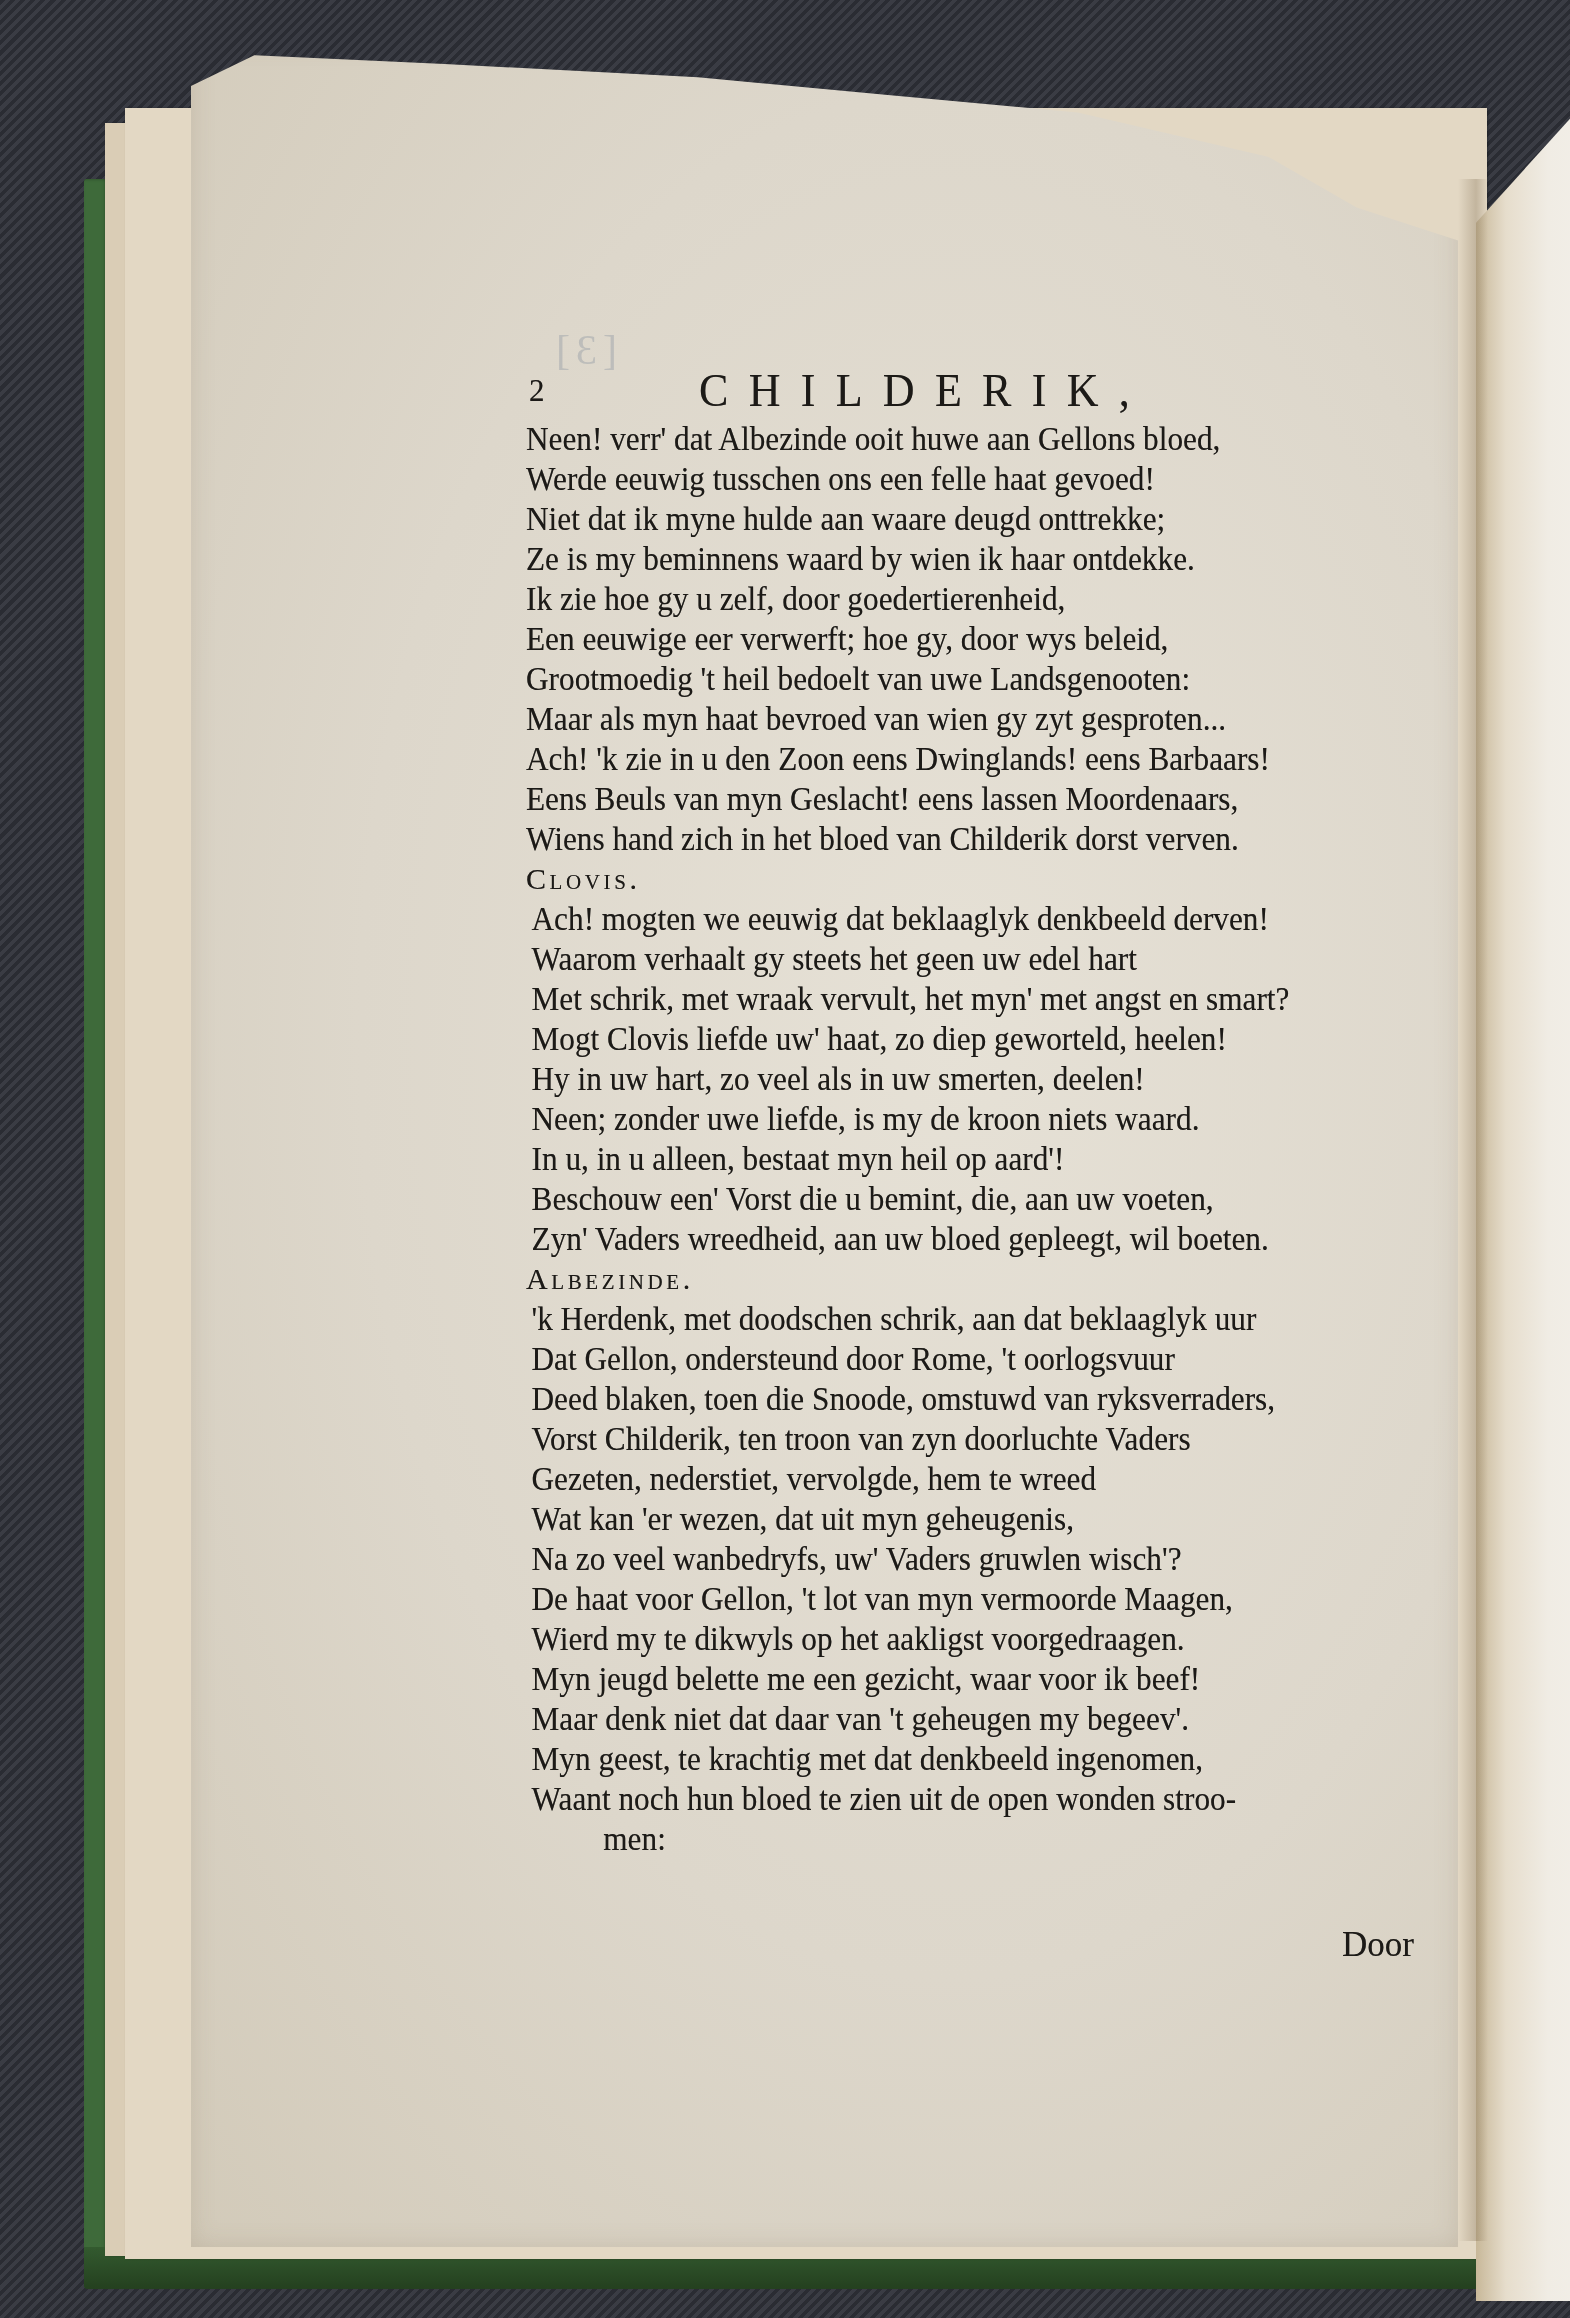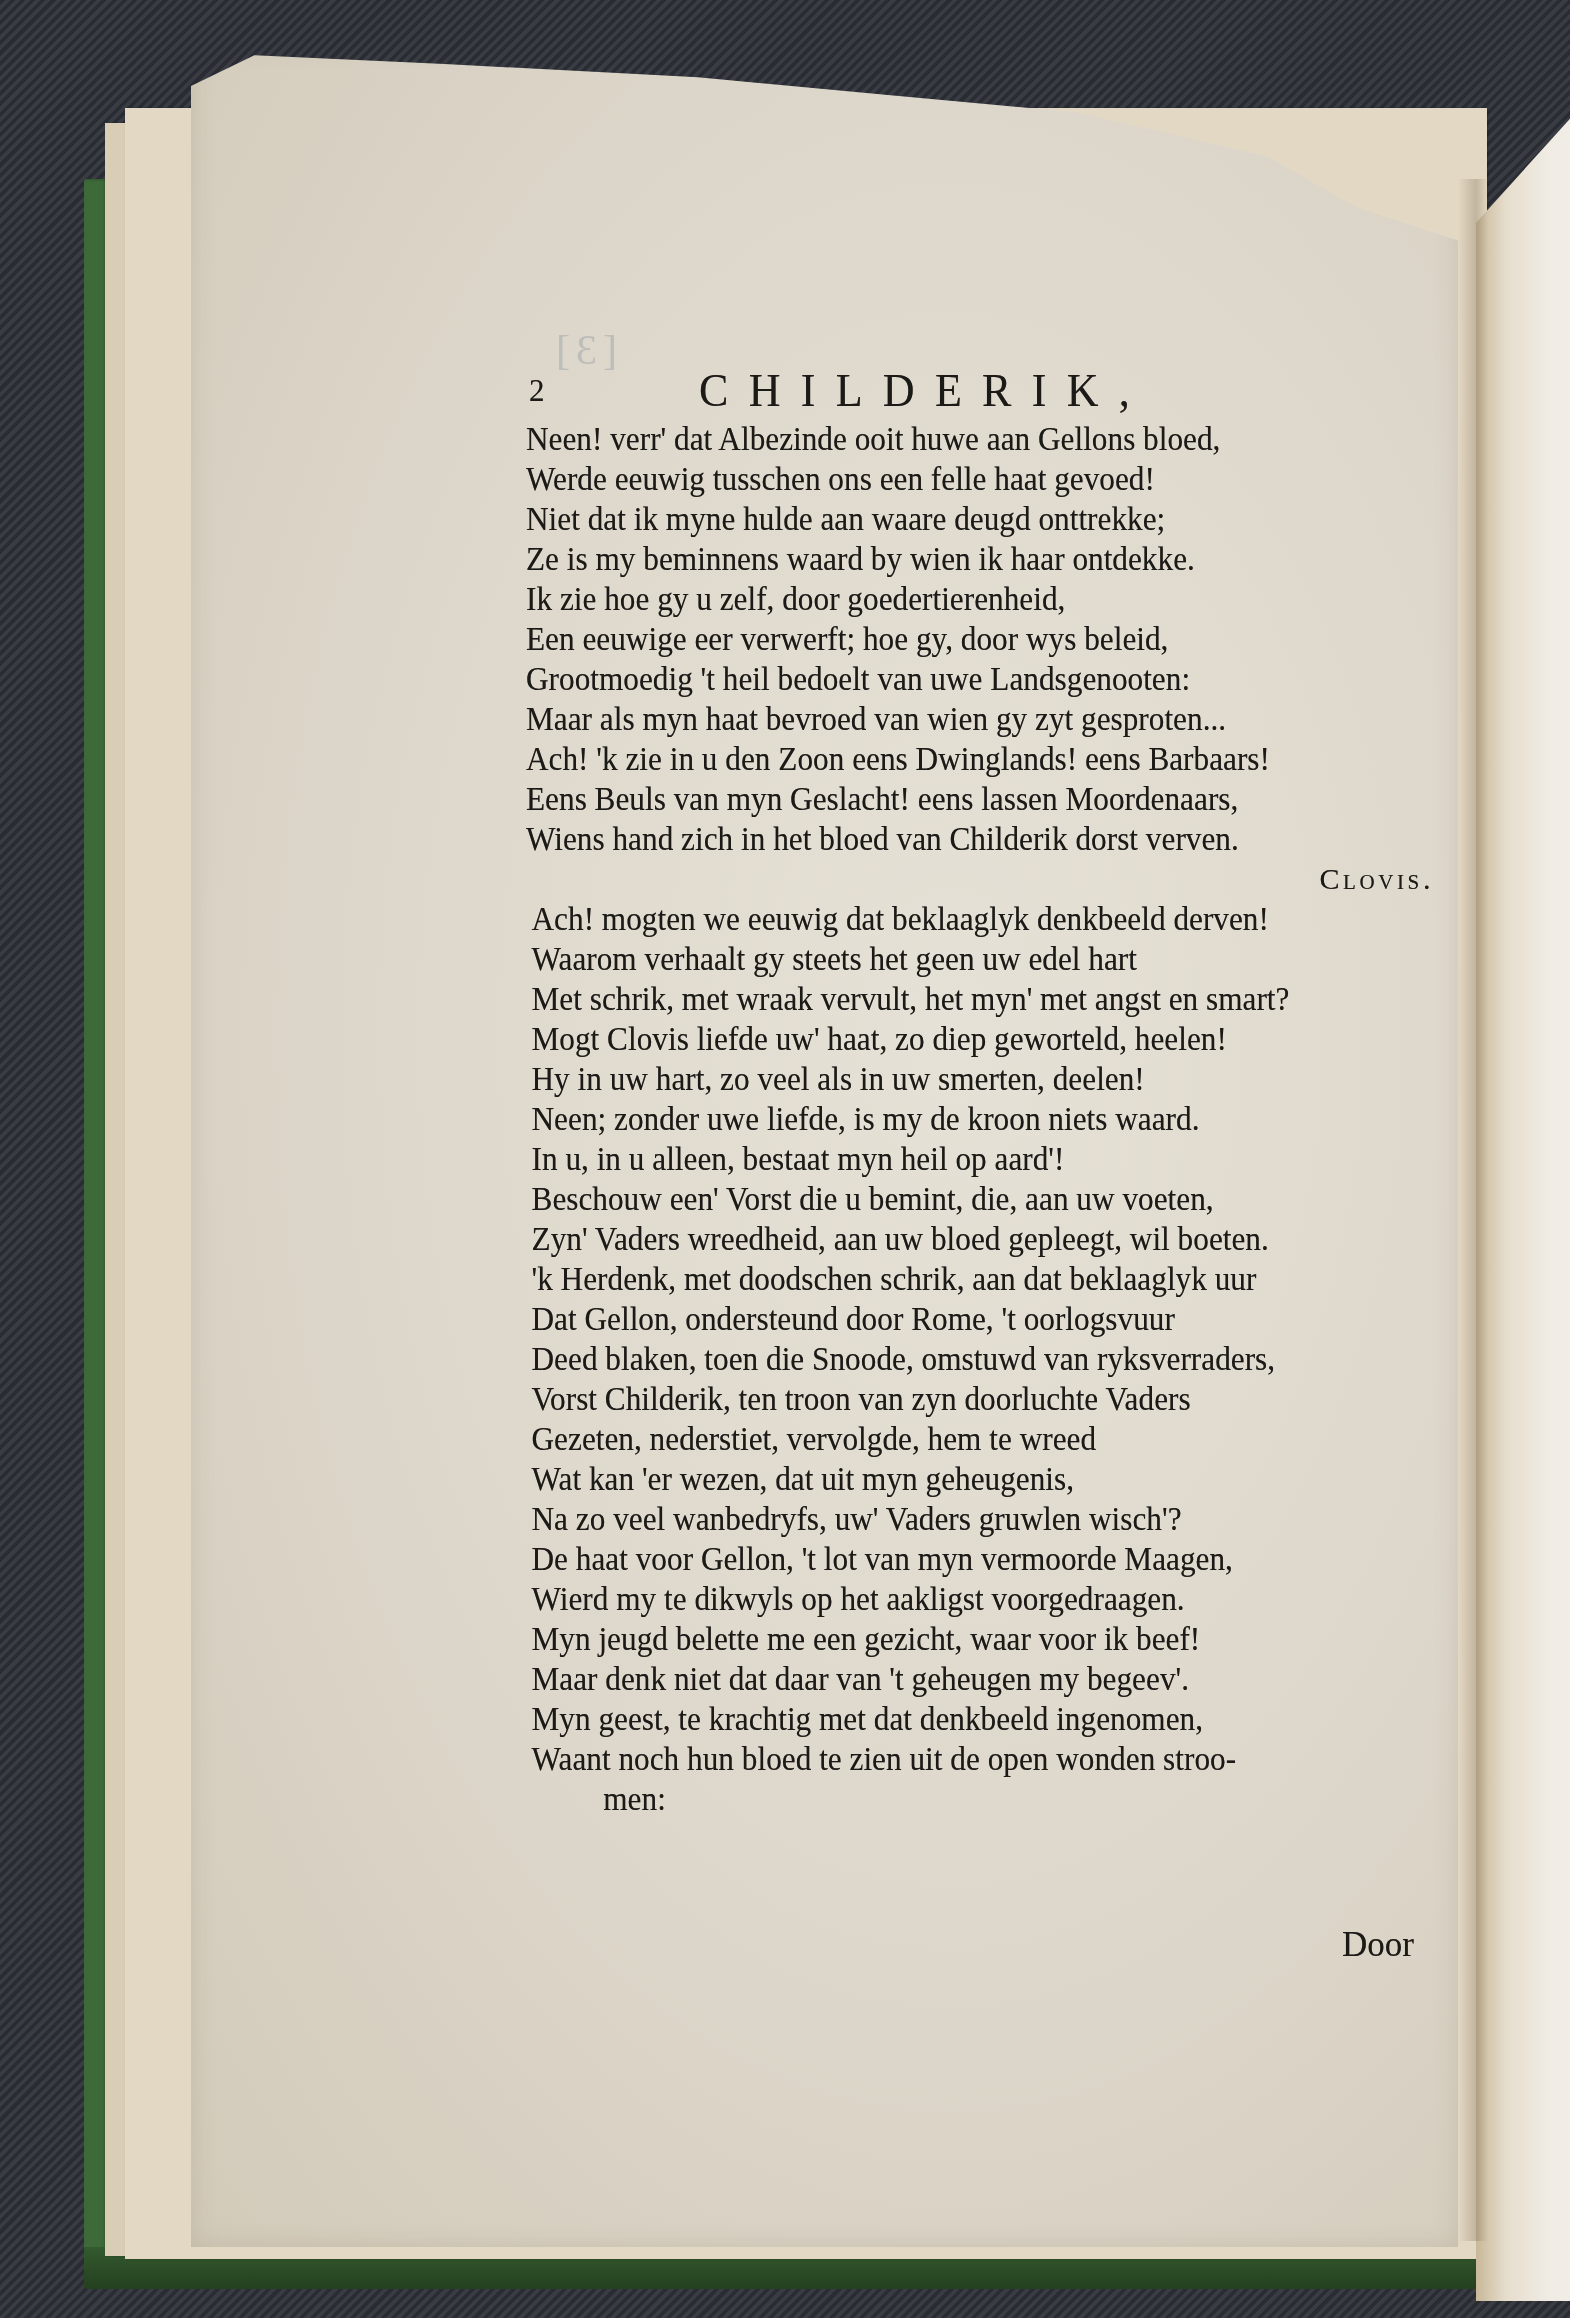--- a/index.html
+++ b/index.html
@@ -65,21 +65,21 @@
       position: absolute; left: 173px; top: 0px; font-size: 44px;
       letter-spacing: 20.3px; transform: scaleY(1.05);
     }
     .verse {
       font-size: 34px; line-height: 40px; white-space: nowrap;
       transform: scaleX(0.92); transform-origin: left center;
     }
     .verse.indent { padding-left: 6px; }
     .verse.hang { padding-left: 84px; }
     .speaker {
-      font-size: 30px; line-height: 40px; text-align: right;
+      font-size: 30px; line-height: 40px; text-align: left;
       font-variant: small-caps; letter-spacing: 3.6px; padding-right: 24px;
     }
     .catchword {
       position: absolute; left: 1342px; top: 1900px;
       font-size: 35px; color: #1c1a17; margin-top: 25px;
     }
     .ink { text-shadow: 0 0 0.6px rgba(0,0,0,0.45); }
   </style>
 </head>
 <body>
@@ -122,20 +122,21 @@
     <div class="verse indent">Waarom verhaalt gy steets het geen uw edel hart</div>
     <div class="verse indent">Met schrik, met wraak vervult, het myn' met angst en smart?</div>
     <div class="verse indent">Mogt Clovis liefde uw' haat, zo diep geworteld, heelen!</div>
     <div class="verse indent">Hy in uw hart, zo veel als in uw smerten, deelen!</div>
     <div class="verse indent">Neen; zonder uwe liefde, is my de kroon niets waard.</div>
     <div class="verse indent">In u, in u alleen, bestaat myn heil op aard'!</div>
     <div class="verse indent">Beschouw een' Vorst die u bemint, die, aan uw voeten,</div>
     <div class="verse indent">Zyn' Vaders wreedheid, aan uw bloed gepleegt, wil boeten.</div>
   </div>
 
+  <div class="speaker">Albezinde.</div>
 
   <div>
     <div class="verse indent">'k Herdenk, met doodschen schrik, aan dat beklaaglyk uur</div>
     <div class="verse indent">Dat Gellon, ondersteund door Rome, 't oorlogsvuur</div>
     <div class="verse indent">Deed blaken, toen die Snoode, omstuwd van ryksverraders,</div>
     <div class="verse indent">Vorst Childerik, ten troon van zyn doorluchte Vaders</div>
     <div class="verse indent">Gezeten, nederstiet, vervolgde, hem te wreed</div>
   </div>
 
   <div>

